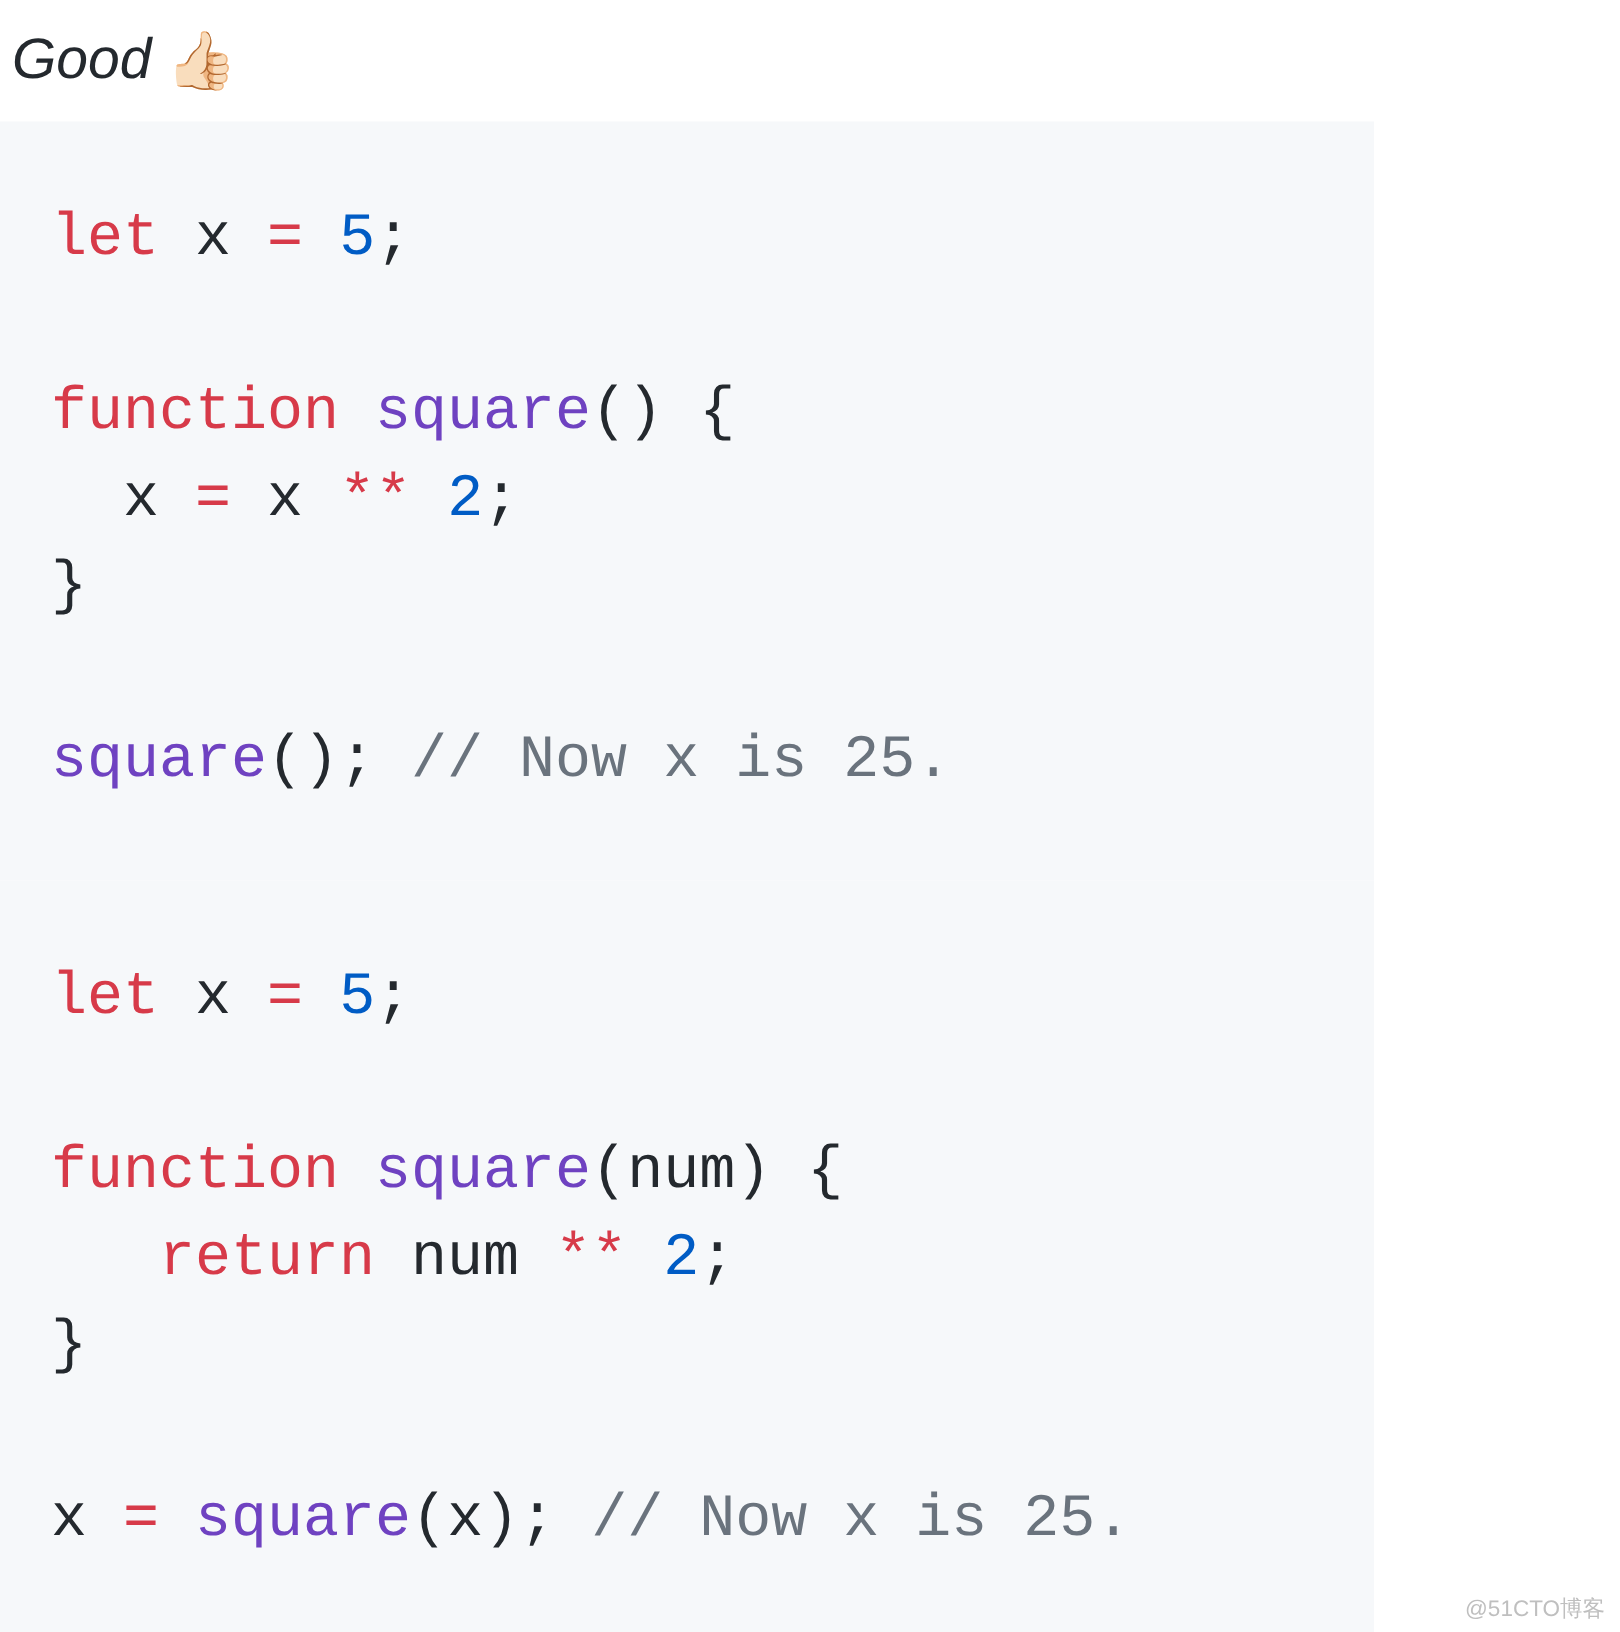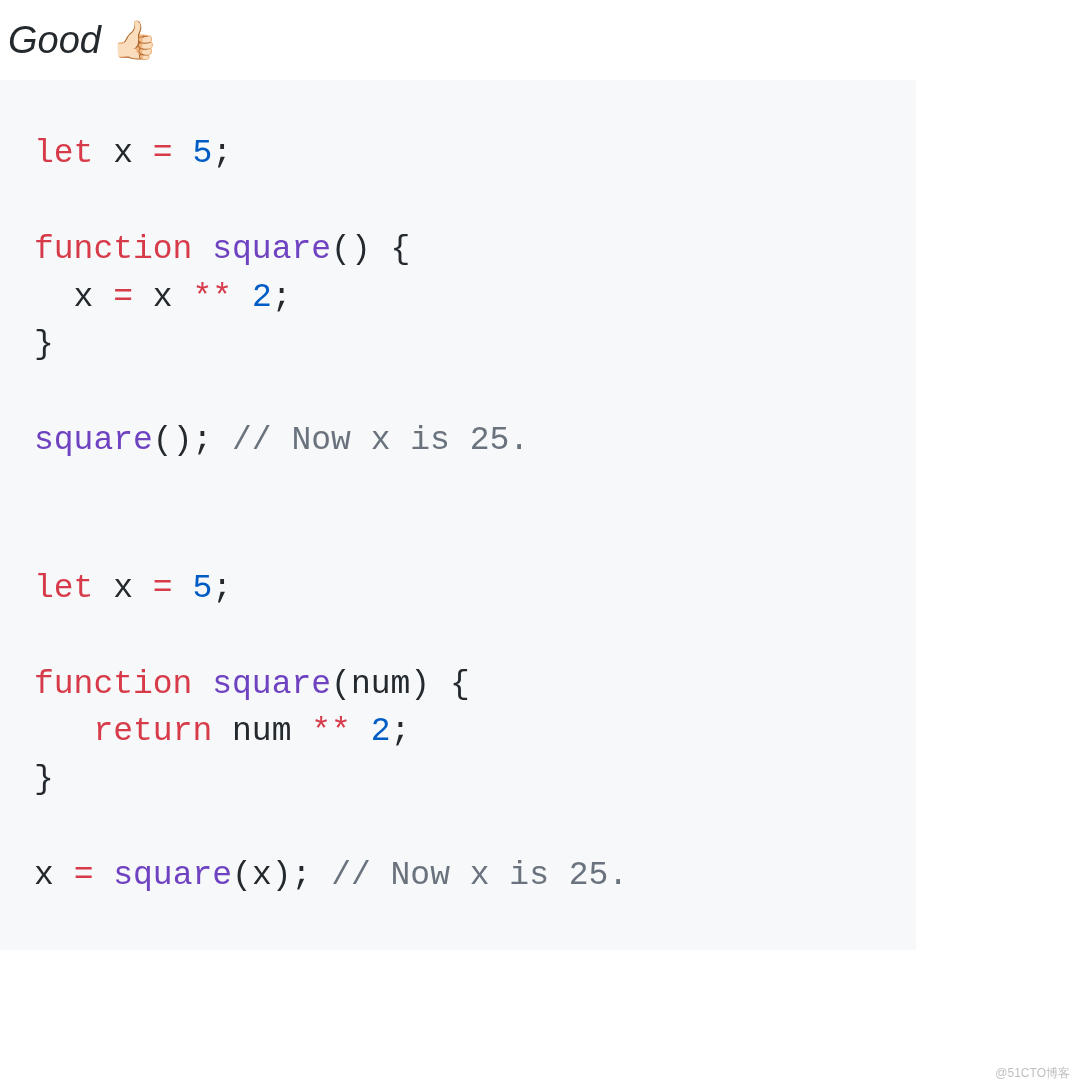--- a/index.html
+++ b/index.html
@@ -25,36 +25,36 @@
   }
   .label .emoji {
     font-style: normal;
     font-size: 38px;
   }
   pre.codeblock {
     margin: 0;
     background: #f6f8fa;
     padding: 50px 34px 50px 34px;
     font-family: "SFMono-Regular", Consolas, "Liberation Mono", Menlo, monospace;
-    font-size: 33px;
+    font-size: 40px;
     line-height: 1.45;
     color: #24292e;
     white-space: pre;
   }
   .tok-kw   { color: #d73a49; }  
   .tok-fn   { color: #6f42c1; }  
   .tok-num  { color: #005cc5; }  
   .tok-op   { color: #d73a49; }  
   .tok-cmt  { color: #6a737d; }  
   .tok-id   { color: #24292e; }  
   .watermark {
     position: fixed;
     bottom: 6px;
     right: 10px;
-    font-size: 12px;
+    font-size: 15px;
     color: #bfbfbf;
     font-family: sans-serif;
   }
 </style>
 </head>
 <body>
 <div class="page">
 
 <div class="label">
   <span>Good</span>

